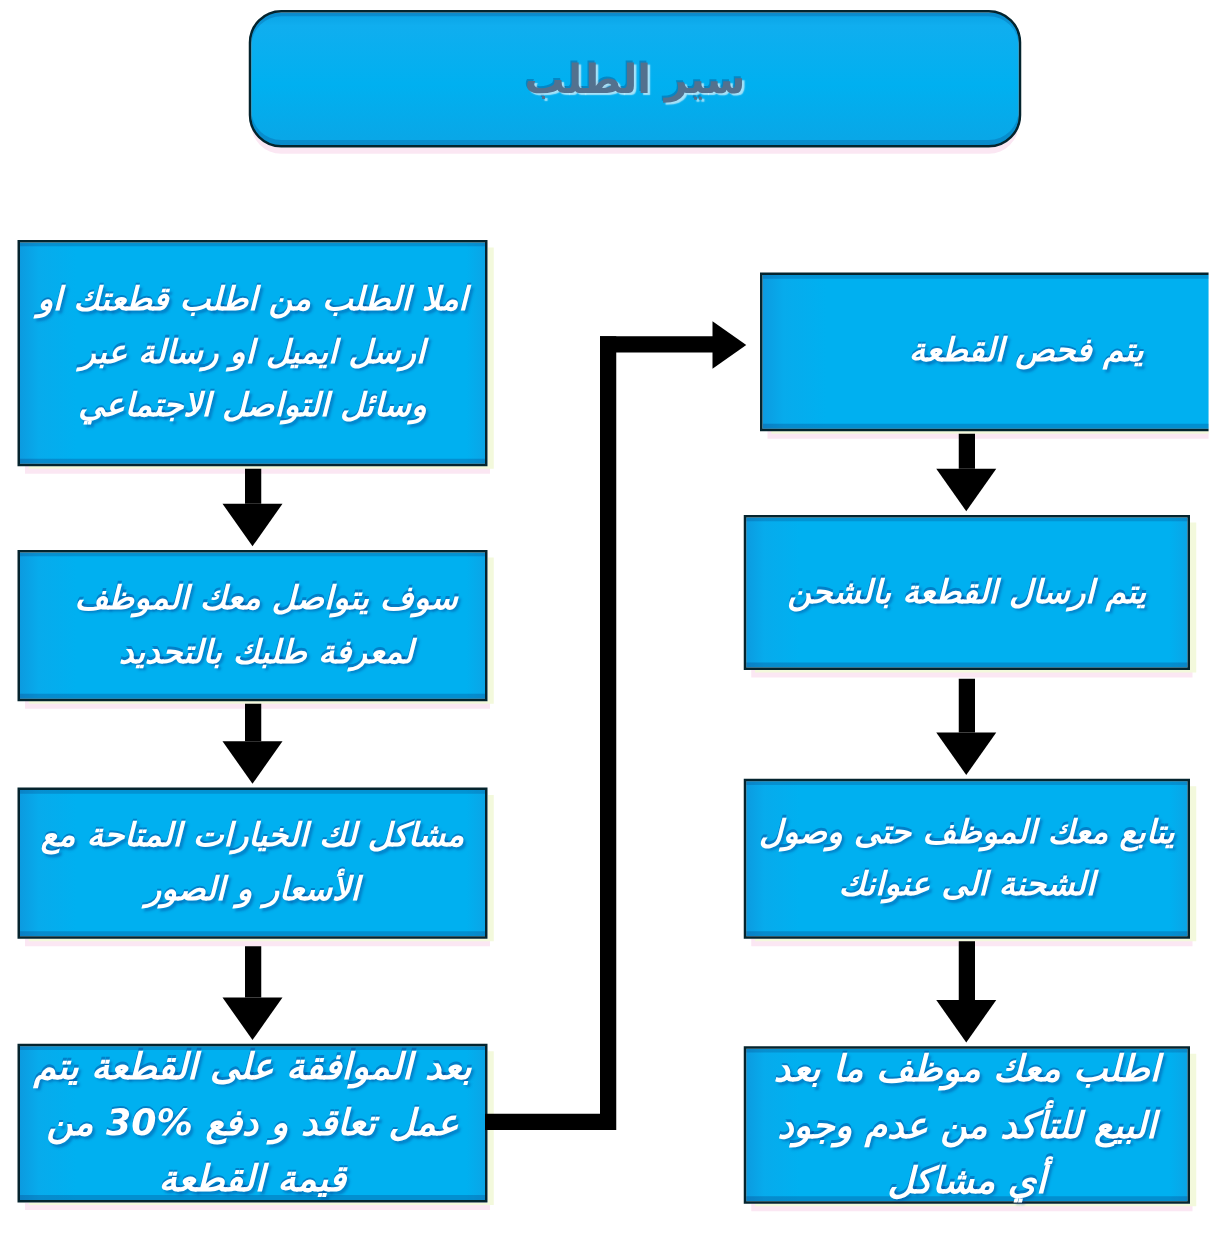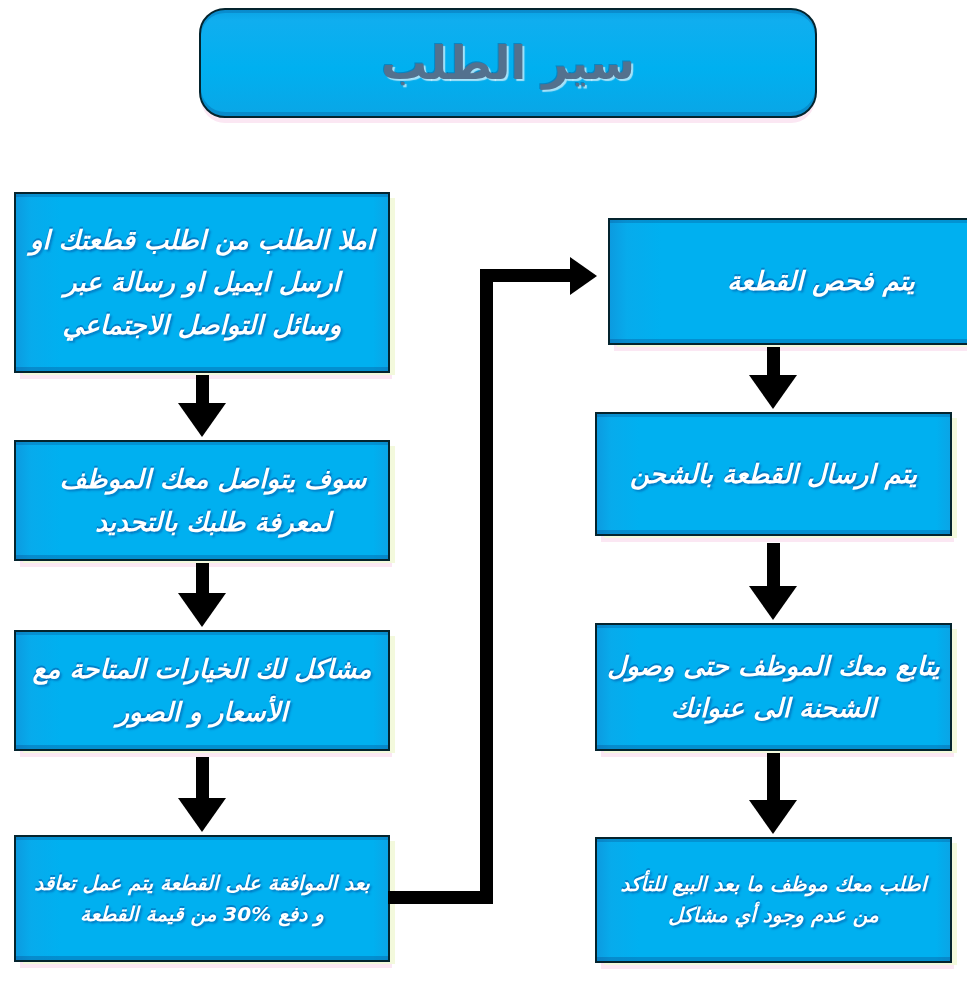--- a/index.html
+++ b/index.html
@@ -22,21 +22,21 @@
     left: 199px; top: 8px;
     width: 614px; height: 106px;
     background: linear-gradient(180deg, #0aa2e4 0%, #10aeef 10%, #00b0f0 55%, #0aa6e6 100%);
     border: 2px solid #04242e;
     border-radius: 26px;
     box-shadow: 0 7px 0 -2px #fbe7f3, inset 0 3px 0 rgba(8,44,110,0.20), inset 0 -4px 0 rgba(8,44,110,0.22);
     display: flex; align-items: center; justify-content: center;
   }
   .title-text {
     direction: rtl;
-    font-size: 46px;
+    font-size: 32px;
     font-weight: bold;
     color: #53718e;
     letter-spacing: 1px;
     text-shadow: 2px 2px 1px rgba(255,255,255,0.65), -1px -1px 0 rgba(10,40,100,0.30);
   }
 
   
   .flow-box {
     position: absolute;
     background: linear-gradient(90deg, #0c9be0 0%, #07abec 4%, #00b0f0 12%, #00b0f0 96%, #0aa5e6 100%);
@@ -50,21 +50,21 @@
   }
   .flow-text {
     direction: rtl;
     text-align: center;
     font-size: 26px;
     font-weight: bold;
     line-height: 1.62;
     color: #ffffff;
     text-shadow: 0 -2px 0 rgba(6,54,140,0.40), 2px 2px 2px rgba(6,54,140,0.38);
   }
-  .flow-text.small { font-size: 20px; line-height: 1.55; }
+  .flow-text.small { font-size: 29px; line-height: 1.55; }
 
   
   #box-l1 { left: 14px;  top: 192px; width: 376px; height: 181px; }
   #box-l2 { left: 14px;  top: 440px; width: 376px; height: 121px; padding-left: 32px; }
   #box-l3 { left: 14px;  top: 630px; width: 376px; height: 121px; }
   #box-l4 { left: 14px;  top: 835px; width: 376px; height: 127px; }
   #box-r1 { left: 608px; top: 218px; width: 426px; height: 127px; }
   #box-r2 { left: 595px; top: 412px; width: 357px; height: 124px; }
   #box-r3 { left: 595px; top: 623px; width: 357px; height: 128px; }
   #box-r4 { left: 595px; top: 837px; width: 357px; height: 126px; }

